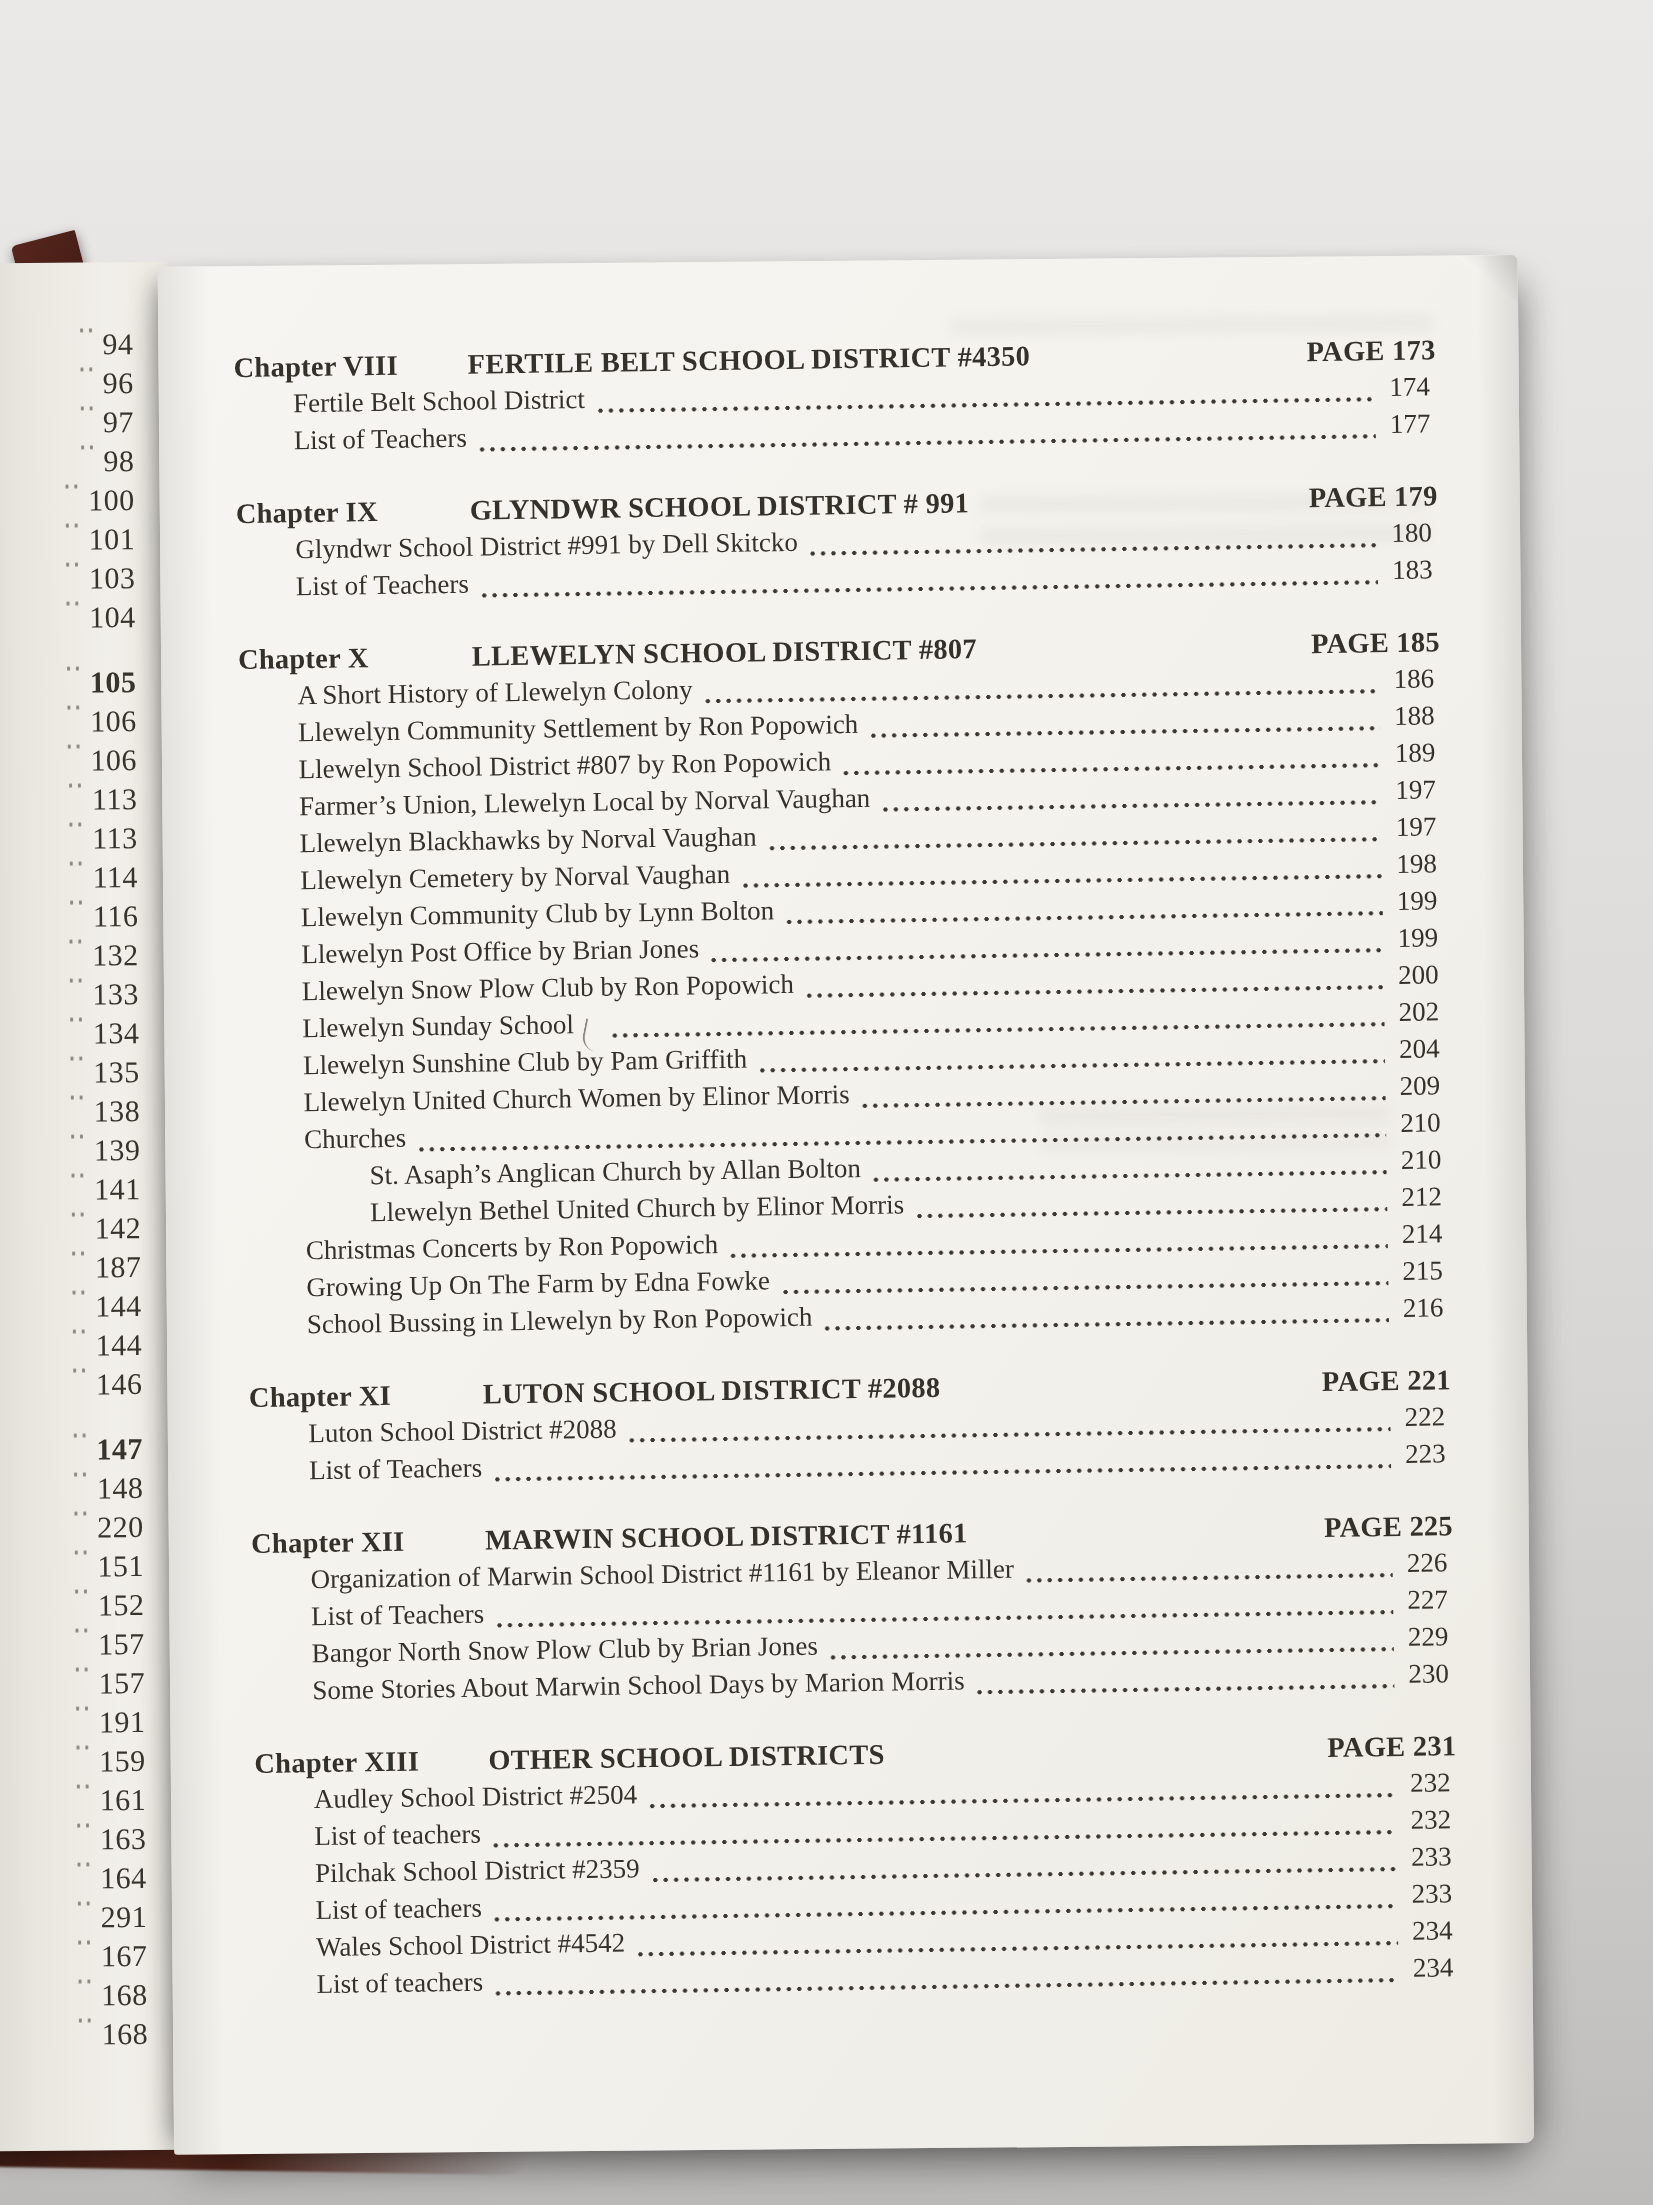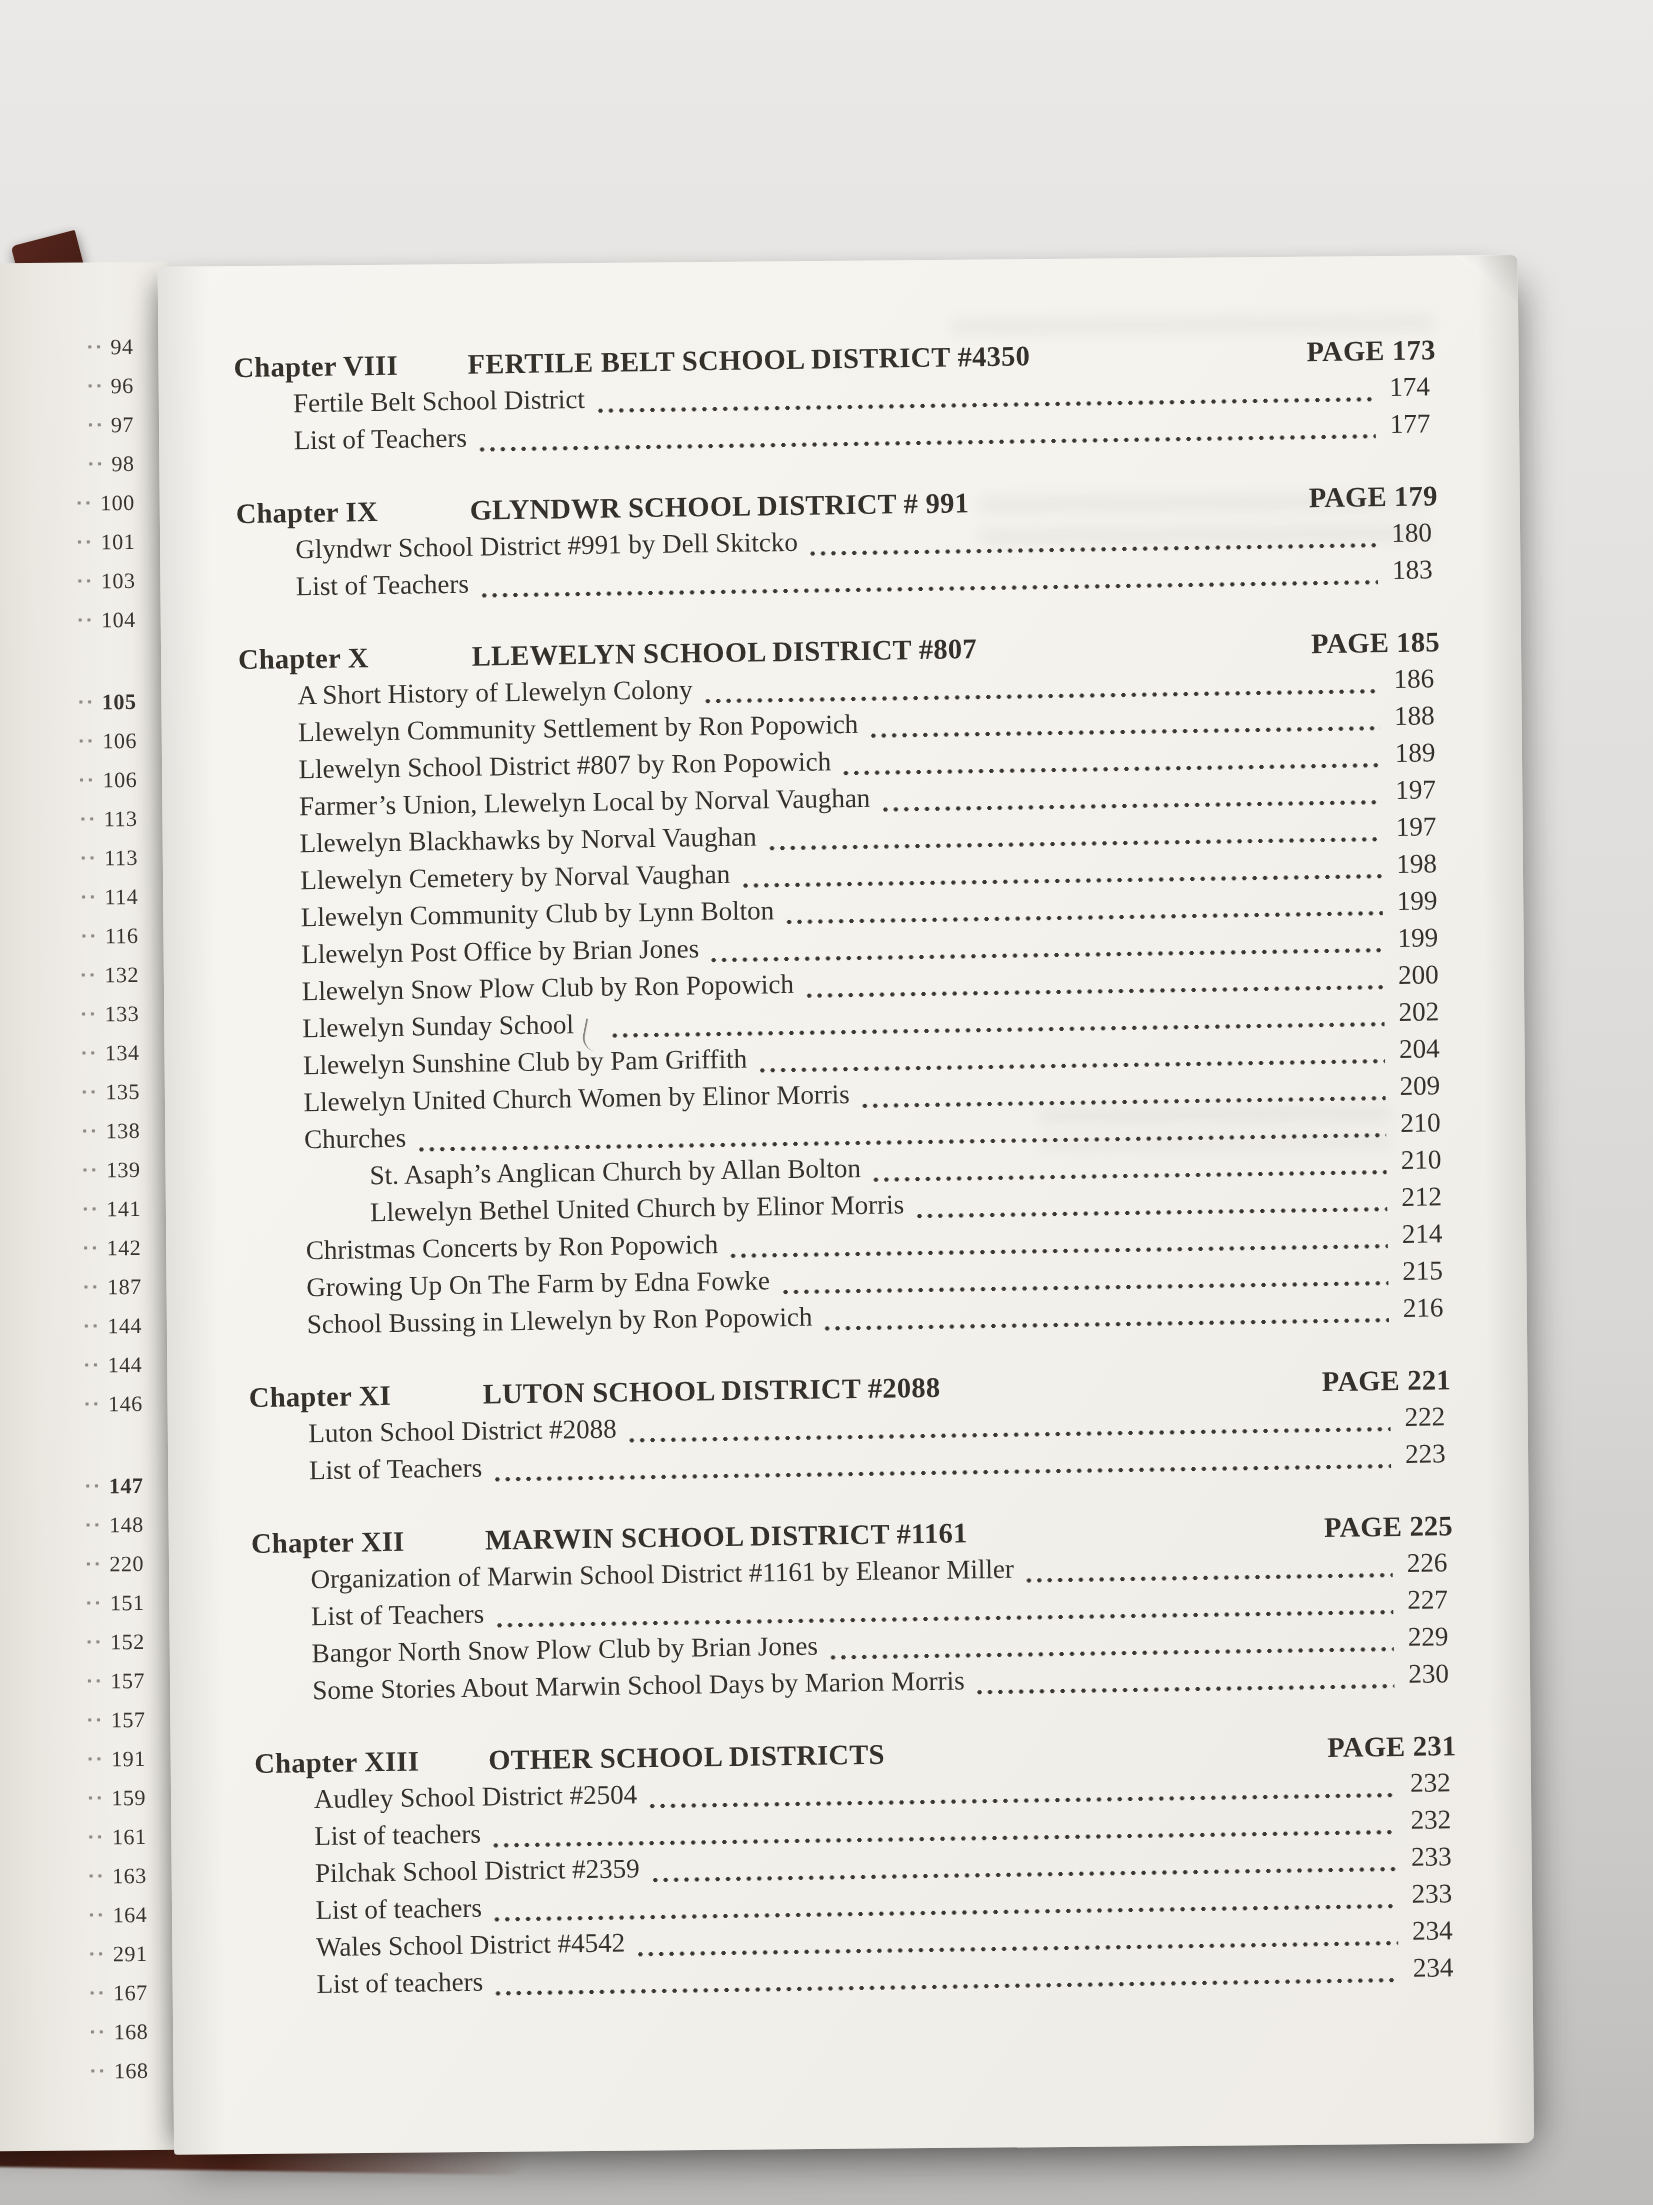--- a/index.html
+++ b/index.html
@@ -10,23 +10,23 @@
   }
   .book{position:absolute;inset:0;transform:rotate(-0.5deg);}
   
   .cover-top{position:absolute;left:28.4px;top:230px;width:66px;height:88px;background:linear-gradient(135deg,#57261d,#3d1a12);transform:rotate(-14deg);border-radius:5.5px 1.6px 1.6px 1.6px;box-shadow:0 4.4px 12px rgba(0,0,0,.45);z-index:1;}
   .cover-bottom{position:absolute;left:-16.4px;top:2132px;width:536px;height:34px;background:linear-gradient(90deg,#3c1c14 0%,#5a2a1e 45%,rgba(90,42,30,0) 100%);transform:rotate(1.4deg);border-radius:0 0 22px 5.5px;filter:blur(0.8px);z-index:1;}
   
   .left-page{position:absolute;left:-27px;top:256px;width:201px;height:1888px;z-index:2;
     background:linear-gradient(90deg,#dcdad3 0%,#e9e7e0 30%,#f1efe9 70%,#eceae3 100%);
     border-radius:5.5px 1.1px 1.1px 4.4px;box-shadow:0 16.4px 24.6px -9.8px rgba(0,0,0,.35);}
   .lp-col{position:absolute;right:34px;top:65px;display:flex;flex-direction:column;}
-  .lp-row{display:flex;align-items:center;justify-content:flex-end;height:39px;font-size:22px;color:#37332d;letter-spacing:0.5px;}
+  .lp-row{display:flex;align-items:flex-start;justify-content:flex-end;height:39px;font-size:30px;color:#37332d;letter-spacing:0.5px;}
   .lp-row.bold{font-weight:bold;}
-  .lp-row.gap{margin-top:43px;}
+  .lp-row.gap{margin-top:26px;}
   .lp-dots{width:16.4px;height:5.5px;margin-right:8.8px;opacity:.55;
     background-image:radial-gradient(circle,#3c382f 1.6px,transparent 2px);
     background-size:8.8px 5.5px;background-repeat:repeat-x;background-position:left center;}
   
   .main-page{position:absolute;left:165px;top:261px;width:1360px;height:1888px;z-index:3;
     background:linear-gradient(125deg,#f6f5f1 0%,#f3f2ed 45%,#edebe4 100%);
     border-radius:2.2px 6.6px 8.8px 3.3px;
     box-shadow:0 26px 41px -12px rgba(0,0,0,.38),21px 12px 36px -15.3px rgba(0,0,0,.28),-15.3px 0 24.6px -14.2px rgba(0,0,0,.38);}
   .main-page::before{content:"";position:absolute;left:0;top:0;bottom:0;width:52px;border-radius:inherit;
     background:linear-gradient(90deg,rgba(0,0,0,.08),rgba(0,0,0,0));}

